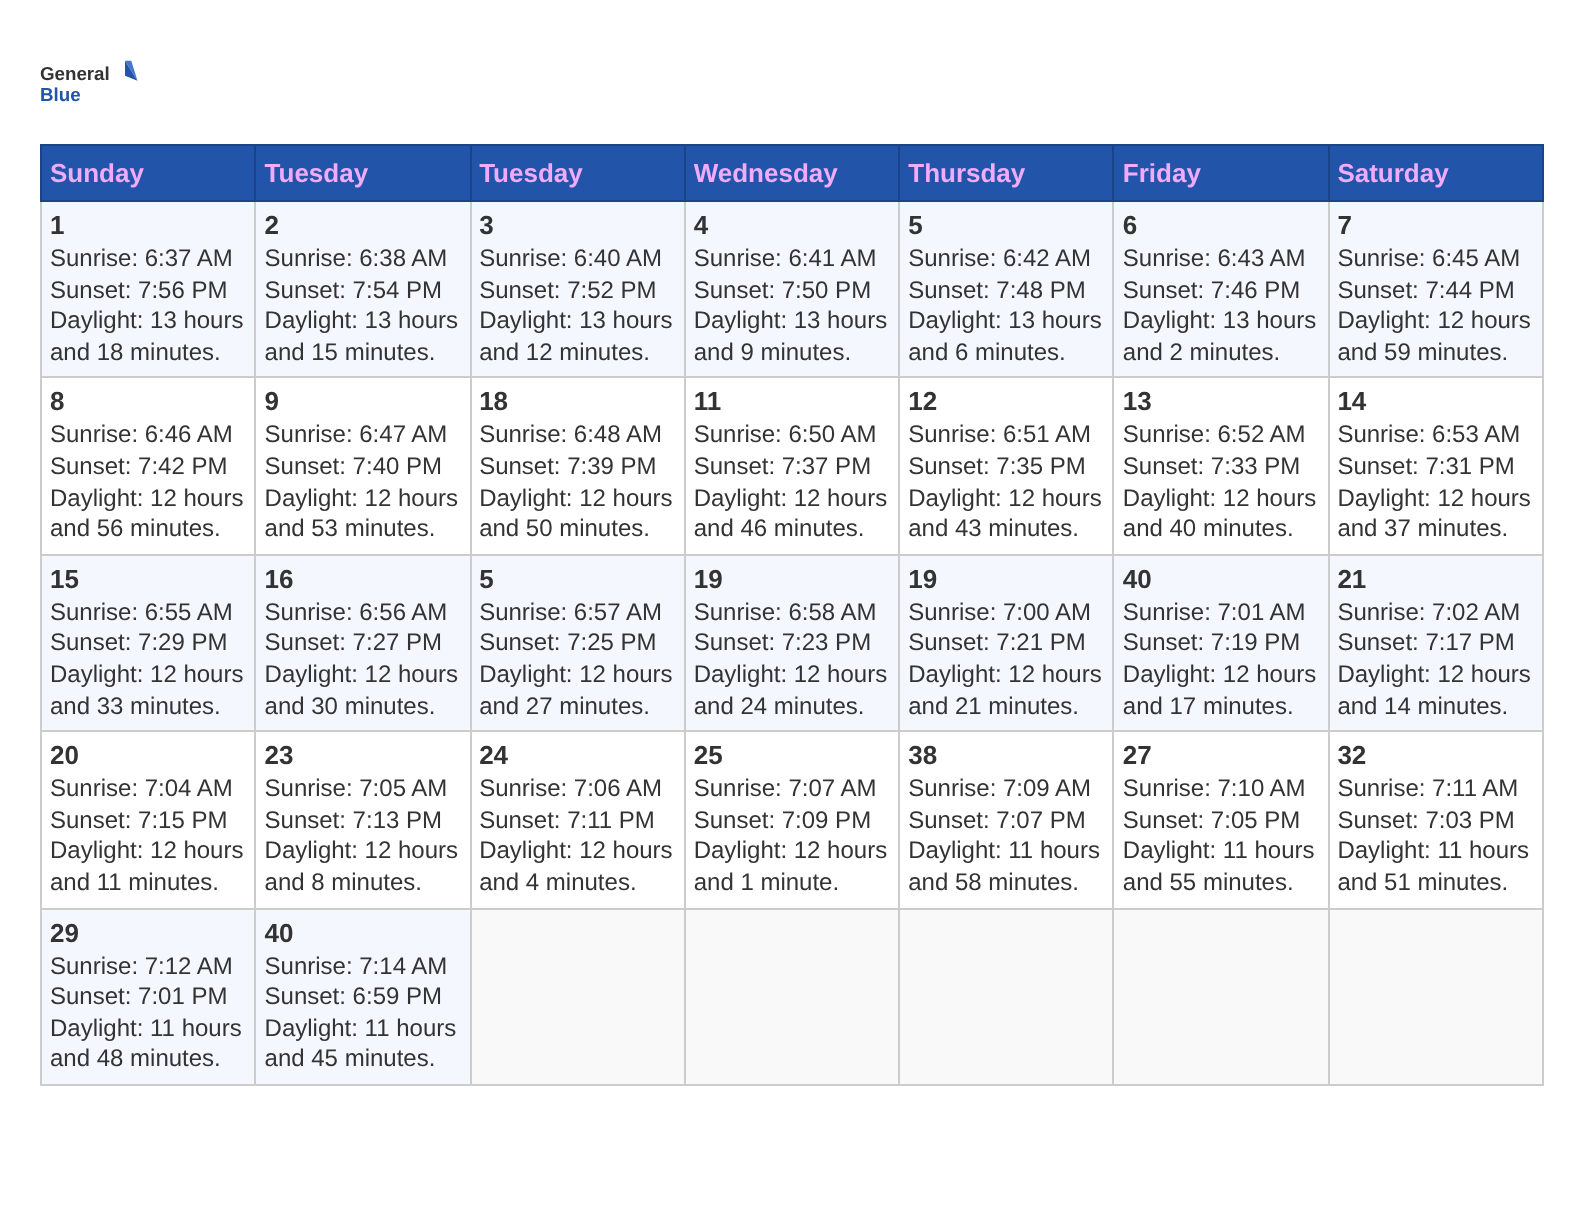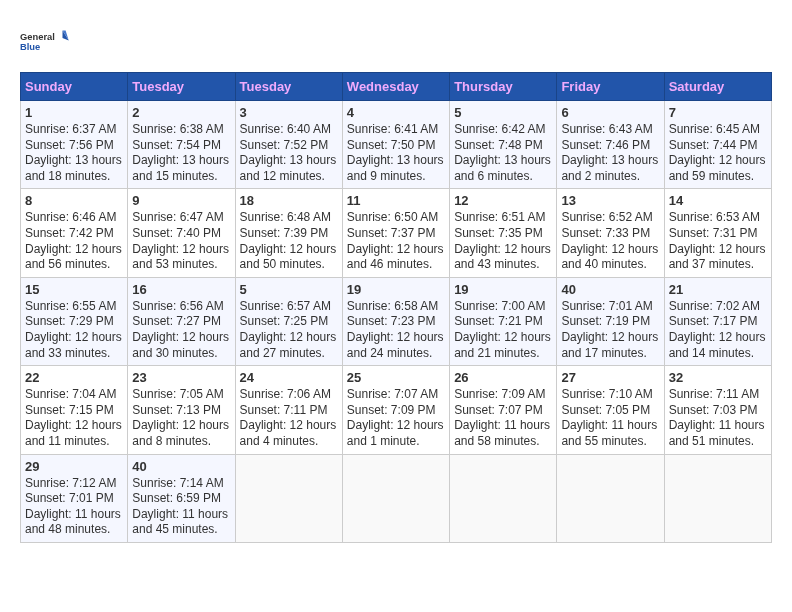--- a/index.html
+++ b/index.html
@@ -280,21 +280,21 @@
           <span class="day-number">21</span>
         <div class="cell-content">
           Sunrise: 7:02 AM<br>
           Sunset: 7:17 PM<br>
           Daylight: 12 hours and 14 minutes.
         </div>
         </td>
       </tr>
       <tr>
         <td>
-          <span class="day-number">22</span>
+          <span class="day-number">20</span>
         <div class="cell-content">
           Sunrise: 7:04 AM<br>
           Sunset: 7:15 PM<br>
           Daylight: 12 hours and 11 minutes.
         </div>
         </td>
         <td>
           <span class="day-number">23</span>
         <div class="cell-content">
           Sunrise: 7:05 AM<br>
@@ -312,21 +312,21 @@
         </td>
         <td>
           <span class="day-number">25</span>
         <div class="cell-content">
           Sunrise: 7:07 AM<br>
           Sunset: 7:09 PM<br>
           Daylight: 12 hours and 1 minute.
         </div>
         </td>
         <td>
-          <span class="day-number">26</span>
+          <span class="day-number">38</span>
         <div class="cell-content">
           Sunrise: 7:09 AM<br>
           Sunset: 7:07 PM<br>
           Daylight: 11 hours and 58 minutes.
         </div>
         </td>
         <td>
           <span class="day-number">27</span>
         <div class="cell-content">
           Sunrise: 7:10 AM<br>

